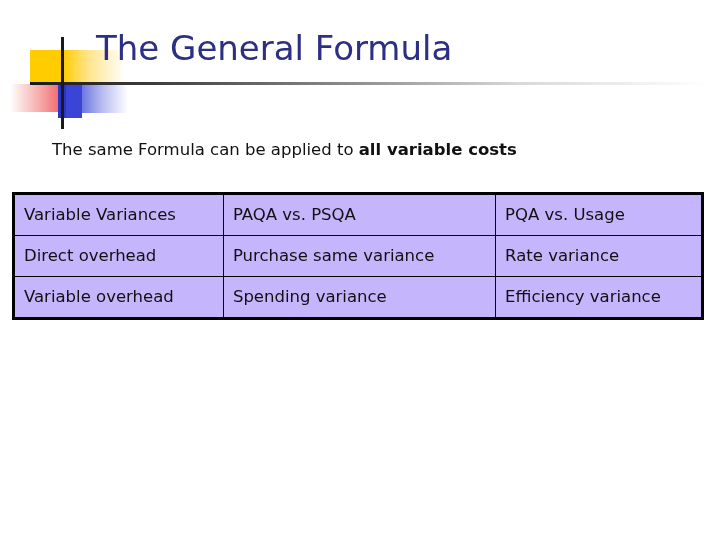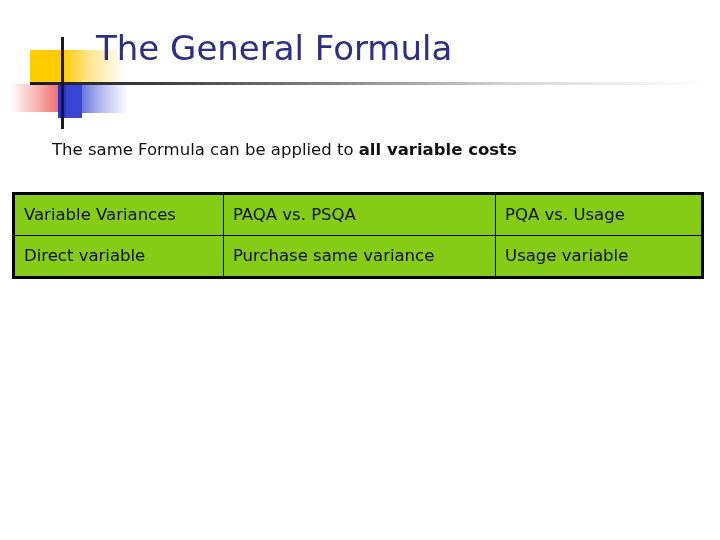--- a/index.html
+++ b/index.html
@@ -112,21 +112,21 @@
 
   
   #variance-table {
     position: absolute;
     left: 12px;
     top: 192px;
     width: 692px;
     border-collapse: collapse;
     border: 3px solid #000000;
     table-layout: fixed;
-    background: #84cc16;
+    background: #c4b5fd;
   }
   #variance-table td {
     border: 1px solid #000000;
     font-size: 16.5px;
     color: #111111;
     padding: 7px 0 7px 9px;
     vertical-align: middle;
     line-height: 1.15;
     white-space: nowrap;
     overflow: hidden;
@@ -173,20 +173,25 @@
       <col class="c2">
       <col class="c3">
     </colgroup>
     <tbody id="table-body">
       <tr class="header-row">
         <td>Variable Variances</td>
         <td>PAQA vs. PSQA</td>
         <td>PQA vs. Usage</td>
       </tr>
       <tr class="body-row">
-        <td>Direct variable</td>
+        <td>Direct overhead</td>
         <td>Purchase same variance</td>
-        <td>Usage variable</td>
+        <td>Rate variance</td>
+      </tr>
+      <tr class="body-row">
+        <td>Variable overhead</td>
+        <td>Spending variance</td>
+        <td>Efficiency variance</td>
       </tr>
     </tbody>
   </table>
 
 </div>
 
 </body></html>

